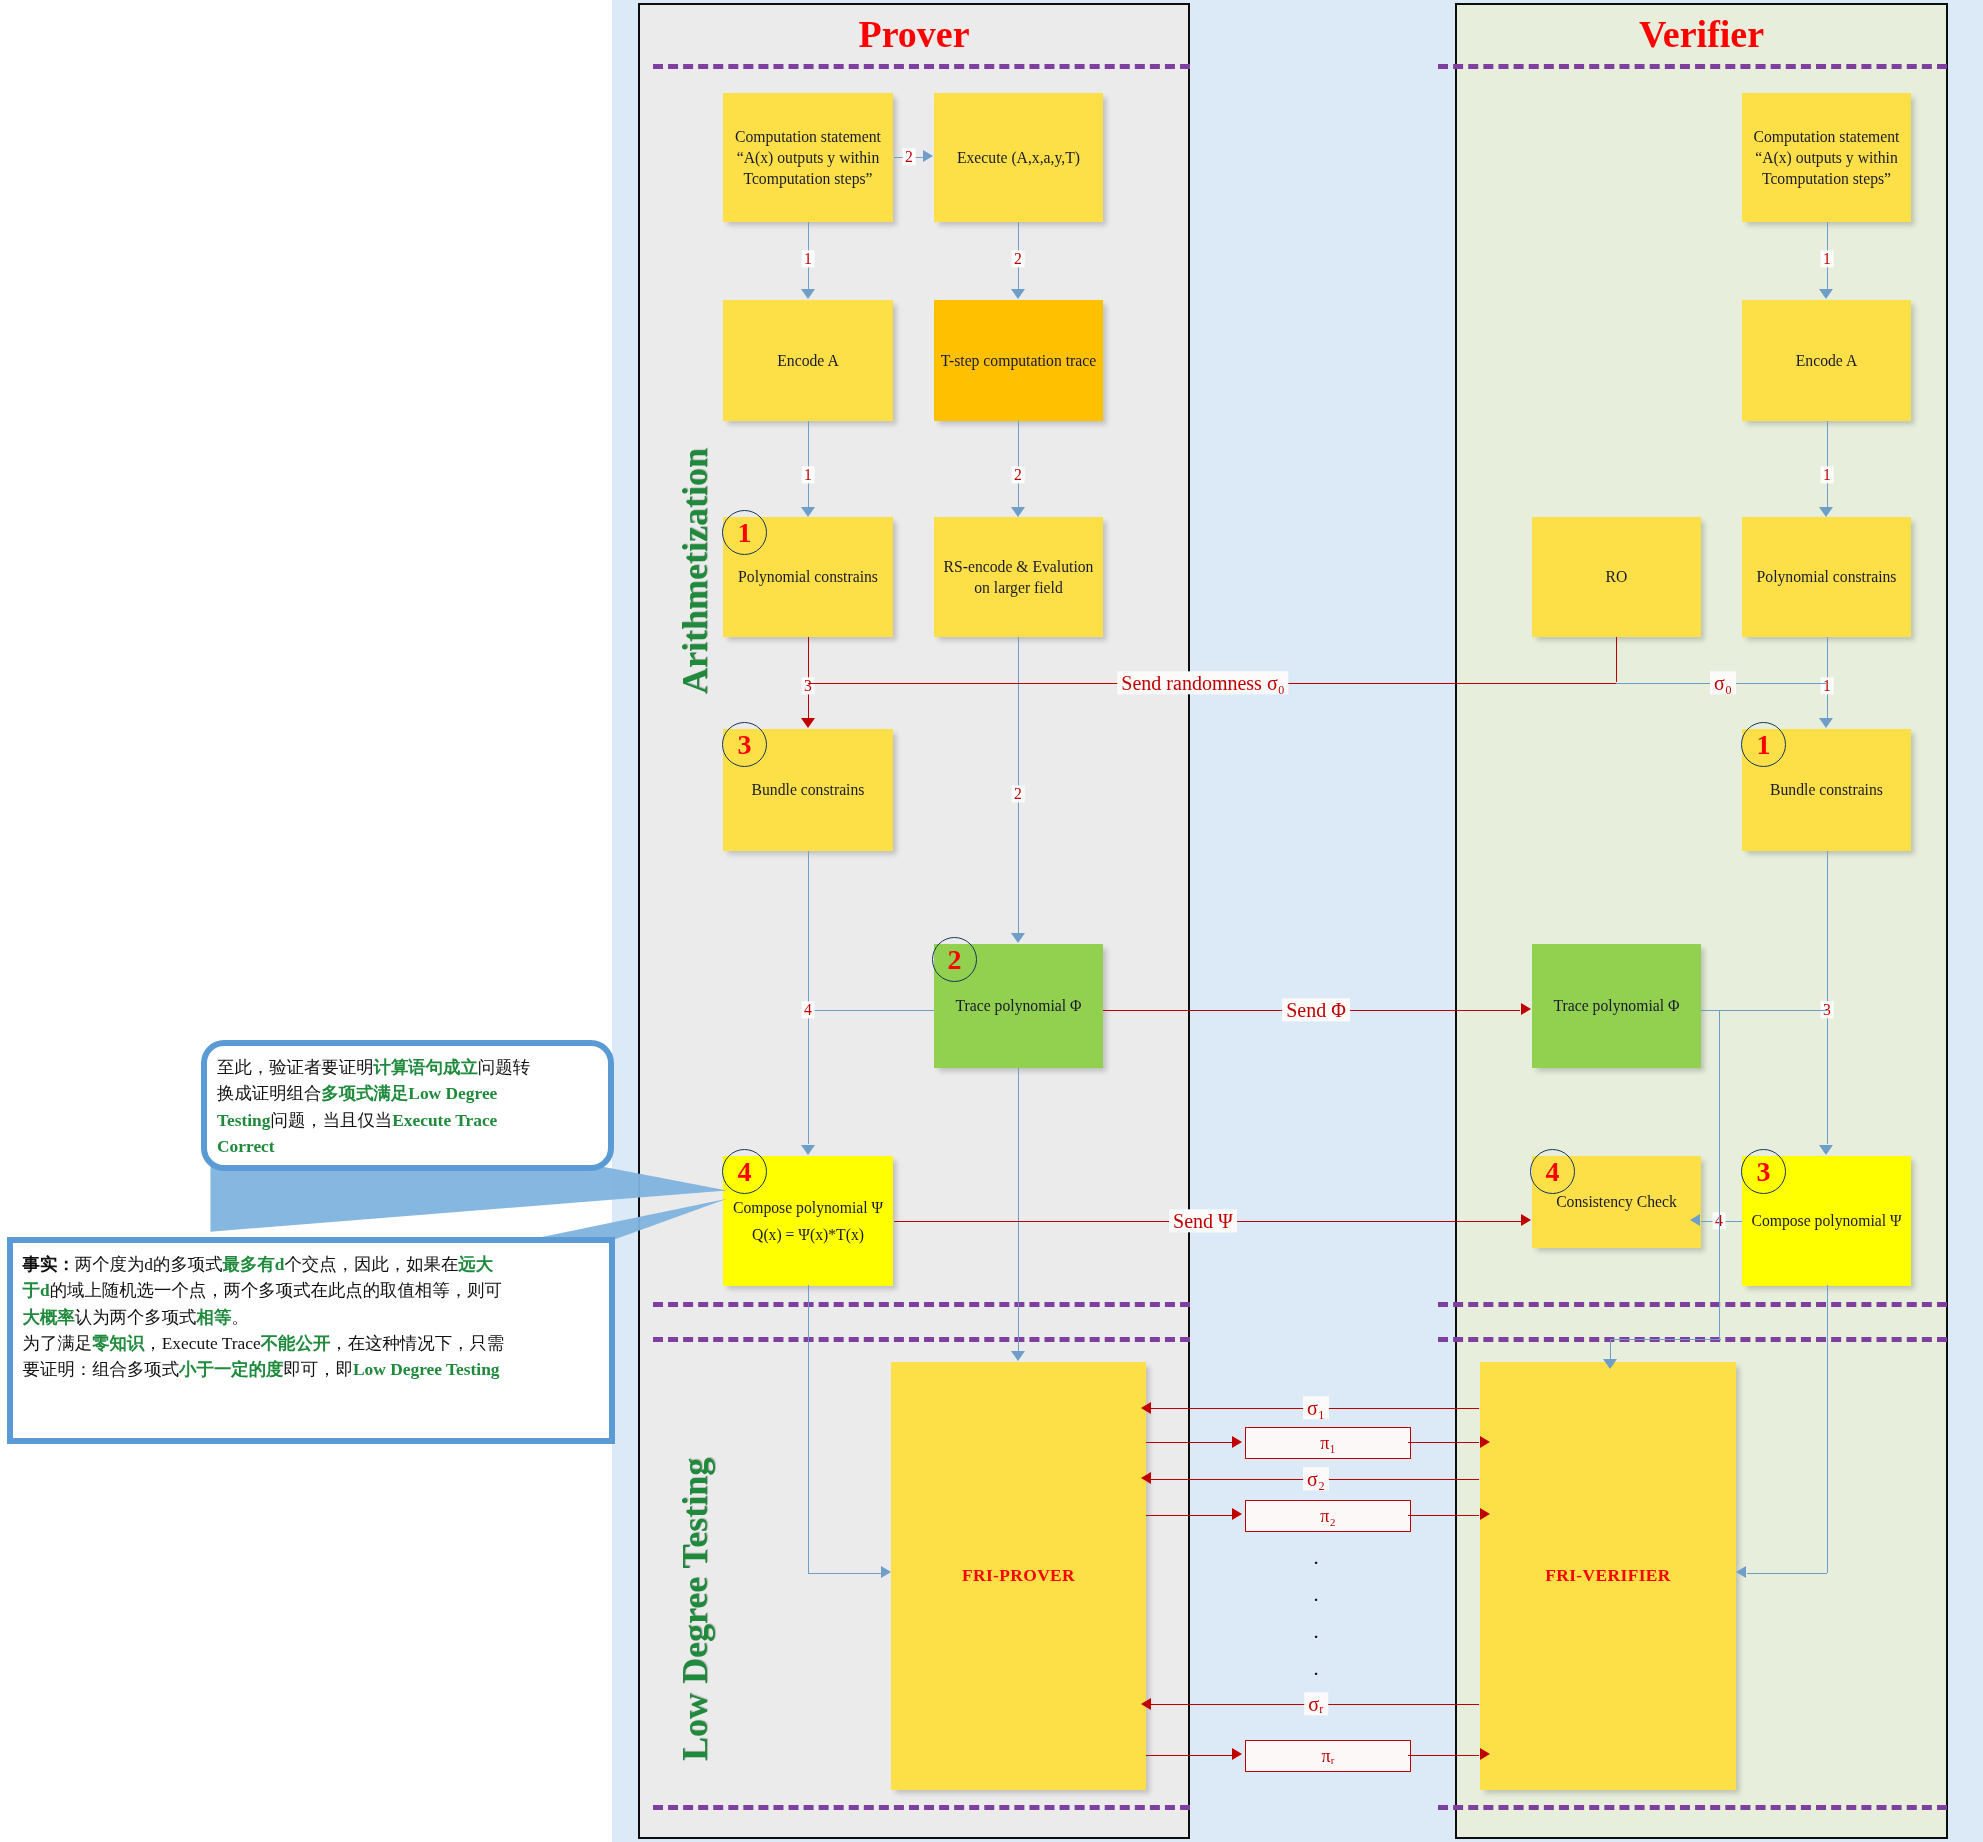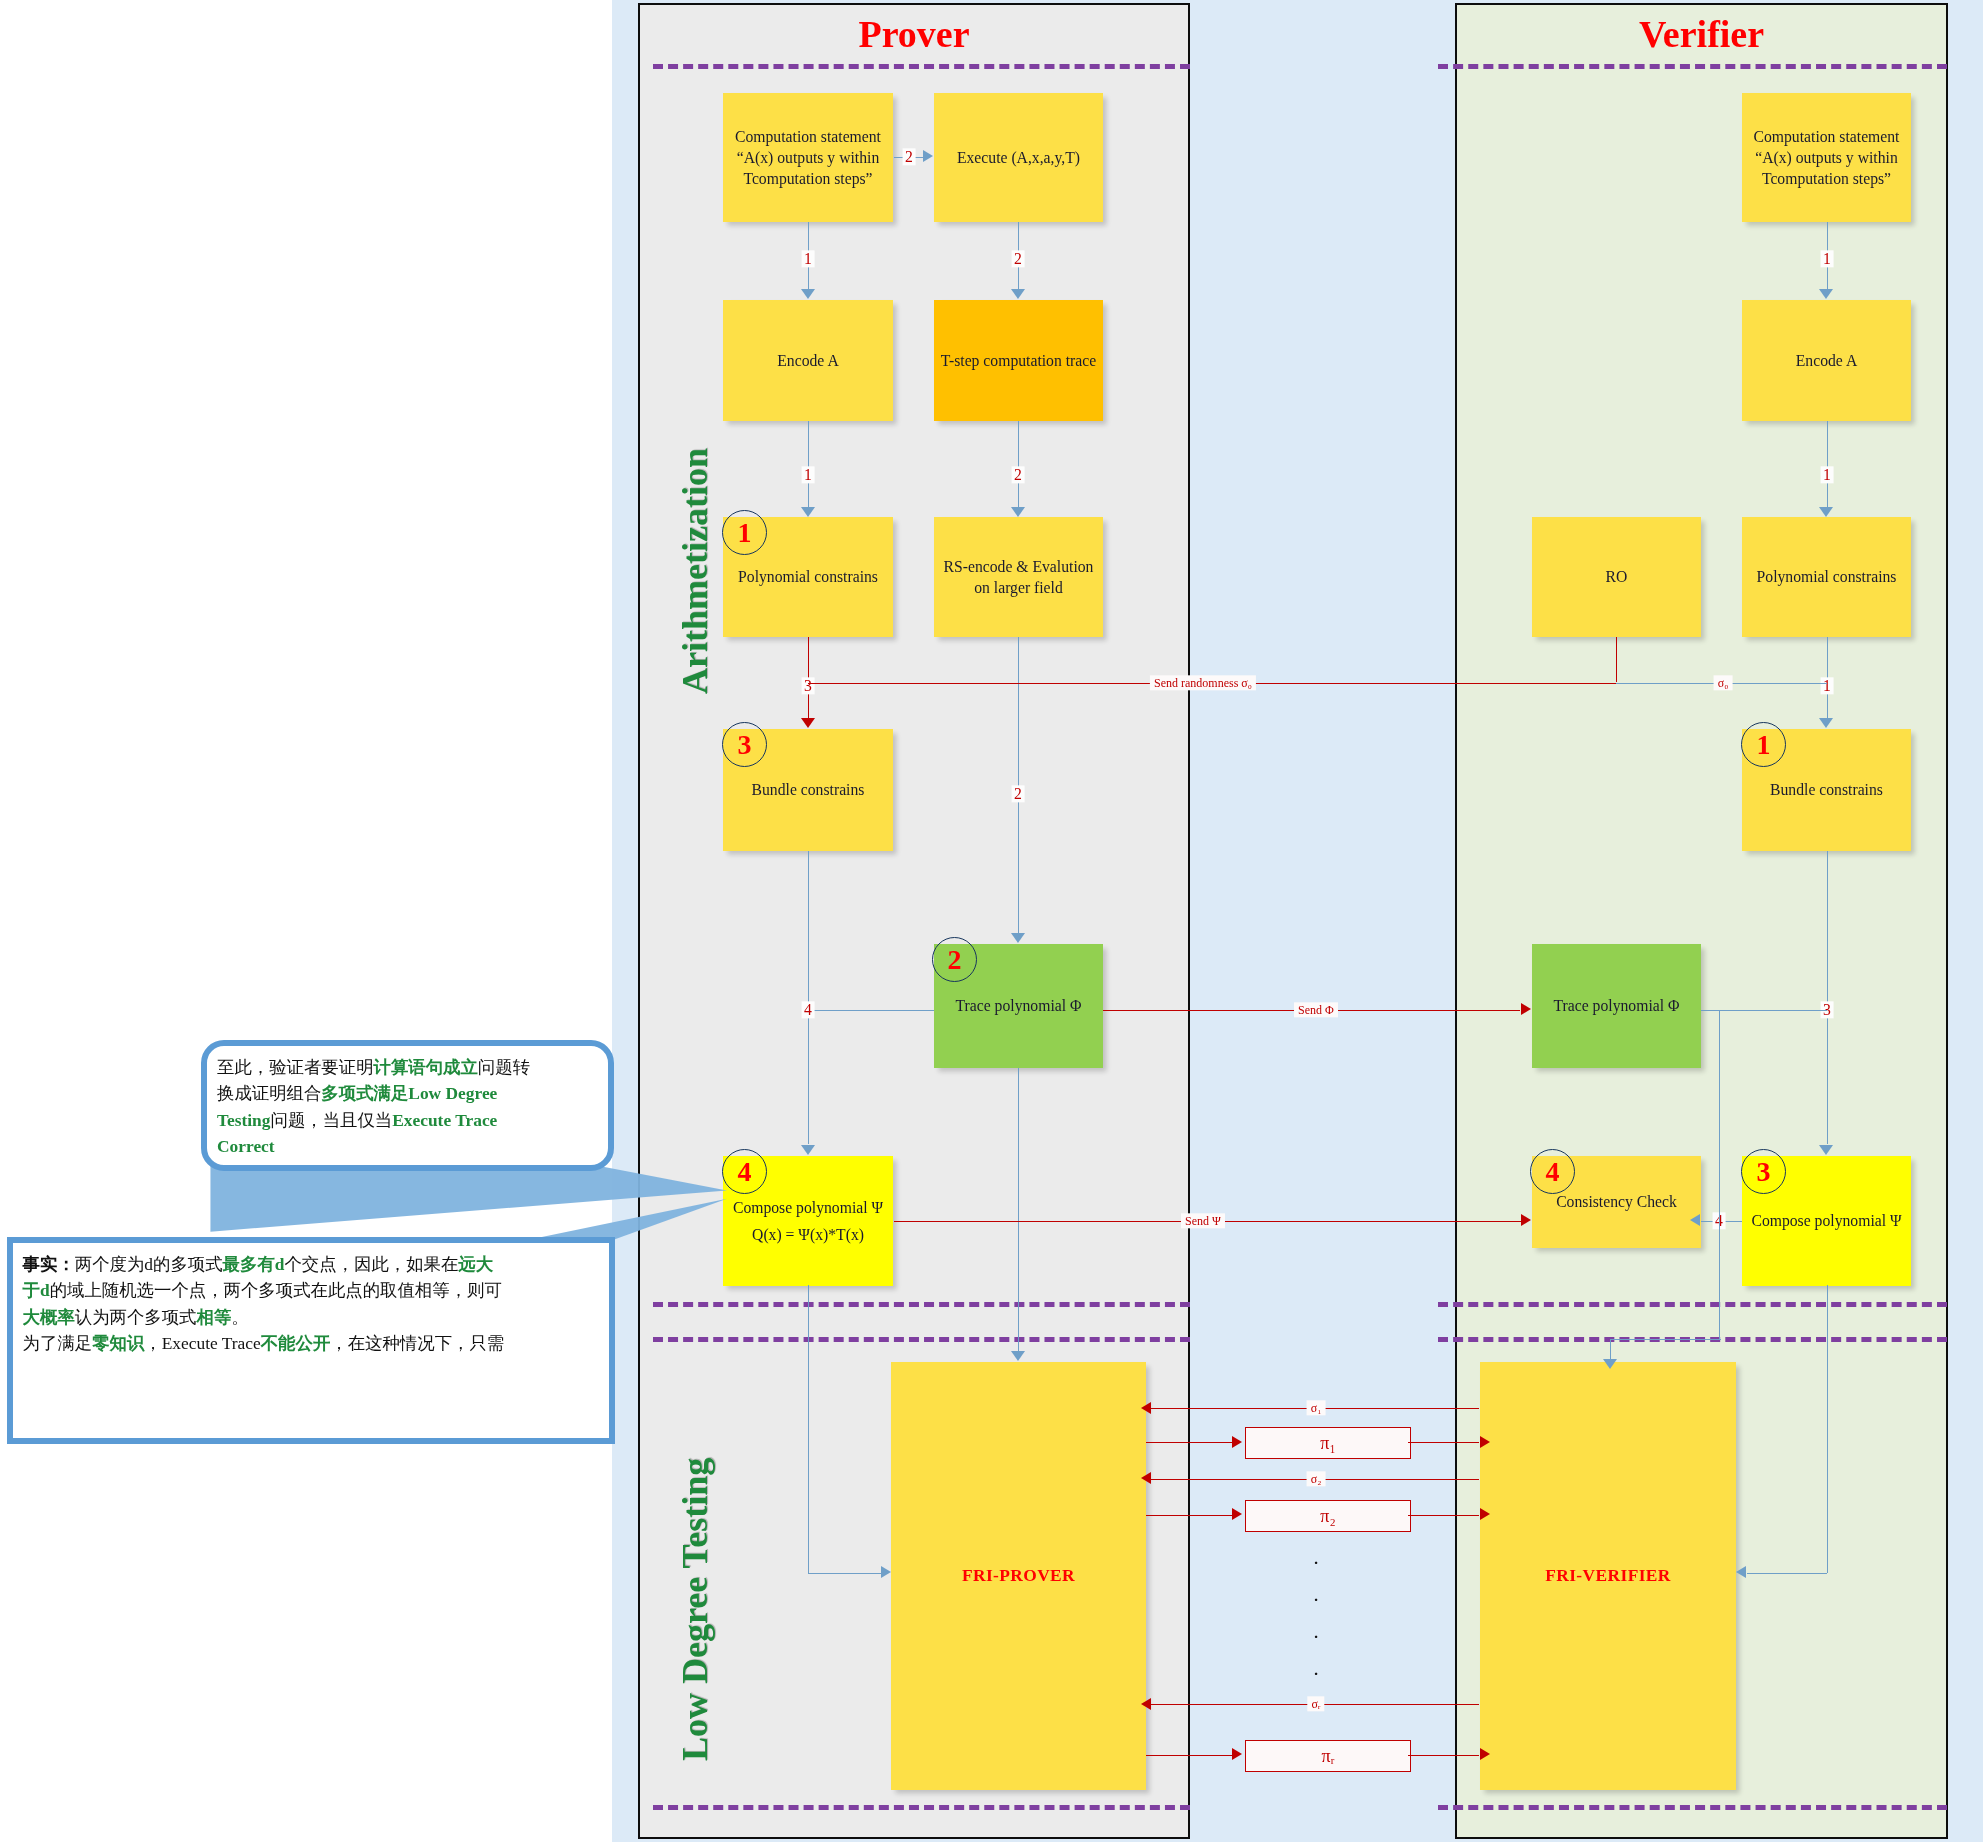--- a/index.html
+++ b/index.html
@@ -51,21 +51,21 @@
   .arrow-lb{position:absolute;width:0;height:0;border-top:6.6px solid transparent;
     border-bottom:6.6px solid transparent;border-right:10.7px solid #6f9fc8;}
 
   
   .edgelbl{position:absolute;background:#fdfdfd;color:#c00000;
     font-family:"Liberation Serif",serif;font-size:15.7px;line-height:1;
     padding:0.8px 2.5px;transform:translate(-50%,-50%);}
 
   
   .msglbl{position:absolute;background:#fdfafa;color:#c00000;
-    font-family:"Liberation Serif",serif;font-size:12px;line-height:1;
+    font-family:"Liberation Serif",serif;font-size:20px;line-height:1;
     padding:1.7px 4.1px;white-space:nowrap;transform:translate(-50%,-50%);}
 
   
   .pibox{position:absolute;background:#fdf8f8;border:1.2px solid #c00000;
     display:flex;align-items:center;justify-content:center;
     color:#c00000;font-family:"Liberation Serif",serif;font-size:18px;}
 
   .vdots{position:absolute;color:#111;font-size:21.5px;line-height:0.9;text-align:center;
     font-family:"Liberation Serif",serif;transform:translateX(-50%);}
 
@@ -279,16 +279,17 @@
     <div><span>换成证明组合</span><span class="g">多项式满足Low Degree</span></div>
     <div><span class="g">Testing</span><span>问题，当且仅当</span><span class="g">Execute Trace</span></div>
     <div><span class="g">Correct</span></div>
   </div>
 
   <div class="callout" style="left:6.6px;top:1237px;width:608px;height:207px;">
     <div><b>事实：</b><span>两个度为d的多项式</span><span class="g">最多有d</span><span>个交点，因此，如果在</span><span class="g">远大</span></div>
     <div><span class="g">于d</span><span>的域上随机选一个点，两个多项式在此点的取值相等，则可</span></div>
     <div><span class="g">大概率</span><span>认为两个多项式</span><span class="g">相等</span><span>。</span></div>
     <div><span>为了满足</span><span class="g">零知识</span><span>，Execute Trace</span><span class="g">不能公开</span><span>，在这种情况下，只需</span></div>
+    <div><span>要证明：组合多项式</span><span class="g">小于一定的度</span><span>即可，即</span><span class="g">Low Degree Testing</span></div>
   </div>
 
 </div>
 
 
 </body></html>

